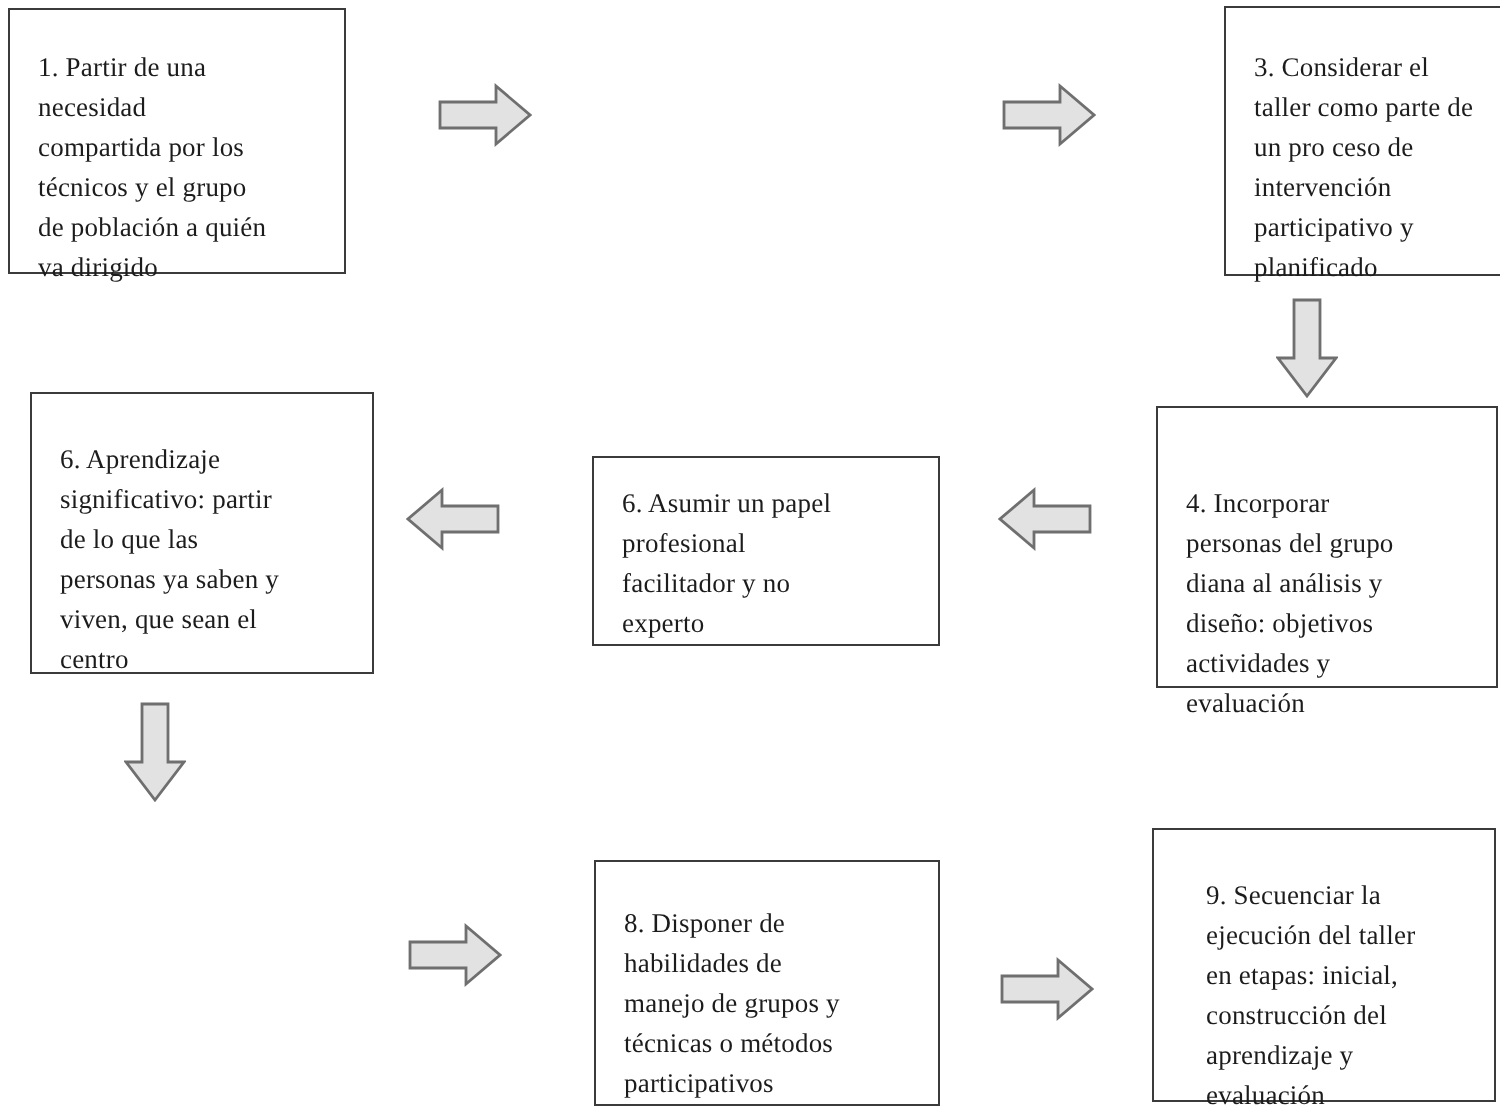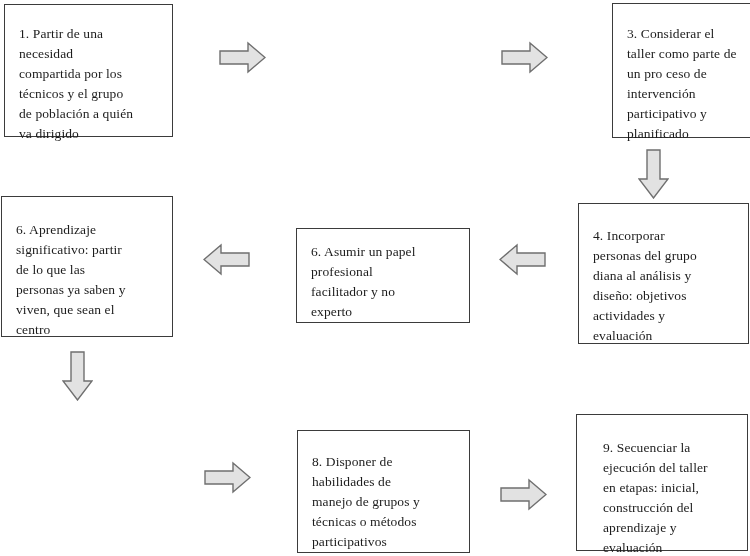--- a/index.html
+++ b/index.html
@@ -29,23 +29,23 @@
     letter-spacing: 0.1px;
   }
   .arrow {
     position: absolute;
     line-height: 0;
   }
   
   #box-1 { left: 4px;   top: 4px;   width: 169px; height: 133px; padding: 19px 8px 0 14px; }
   #box-2 { left: 297px; top: 3px;   width: 172px; height: 135px; padding: 20px 8px 0 14px; }
   #box-3 { left: 612px; top: 3px;   width: 168px; height: 135px; padding: 20px 8px 0 14px; }
-  #box-4 { left: 578px; top: 203px; width: 171px; height: 141px; padding: 22px 8px 0 14px; }
+  #box-4 { left: 578px; top: 203px; width: 171px; height: 141px; padding: 38px 8px 0 14px; }
   #box-5 { left: 296px; top: 228px; width: 174px; height: 95px;  padding: 13px 8px 0 14px; }
-  #box-6 { left: 1px;   top: 196px; width: 172px; height: 141px; padding: 23px 8px 0 14px; }
+  #box-6 { left: 15px;   top: 196px; width: 172px; height: 141px; padding: 23px 8px 0 14px; }
   #box-7 { left: 2px;   top: 414px; width: 171px; height: 136px; padding: 23px 8px 0 14px; }
   #box-8 { left: 297px; top: 430px; width: 173px; height: 123px; padding: 21px 8px 0 14px; }
   #box-9 { left: 576px; top: 414px; width: 172px; height: 137px; padding: 23px 8px 0 26px; }
 
   #arrow-1-2 { left: 219px; top: 41px;  }
   #arrow-2-3 { left: 501px; top: 41px;  }
   #arrow-3-4 { left: 638px; top: 149px; }
   #arrow-4-5 { left: 499px; top: 243px; }
   #arrow-5-6 { left: 203px; top: 243px; }
   #arrow-6-7 { left: 62px;  top: 351px; }

